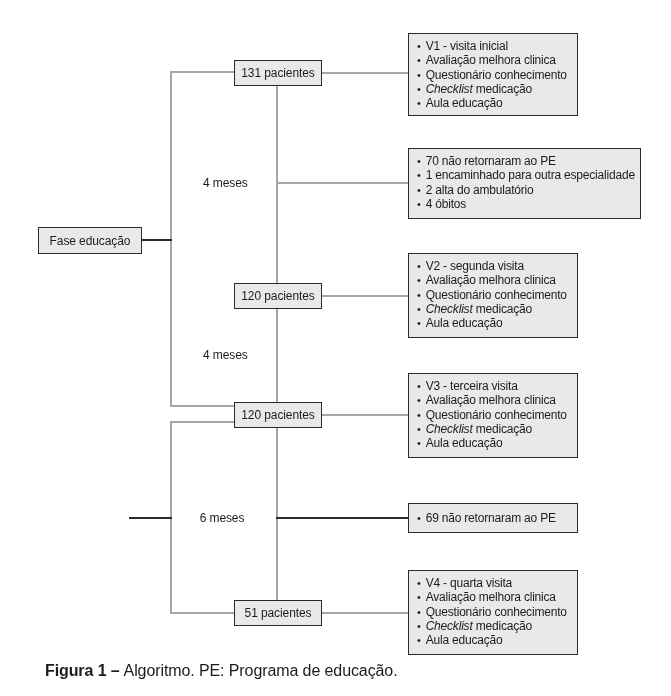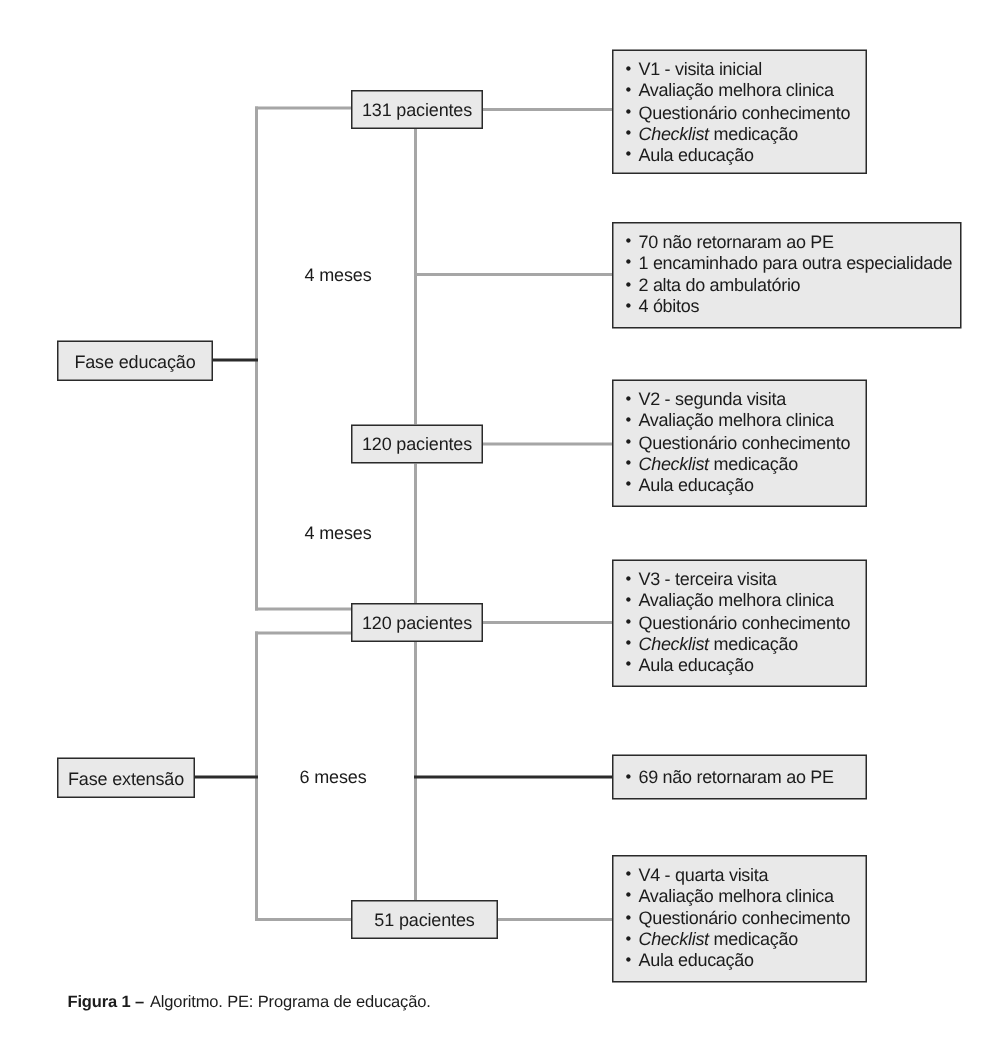--- a/index.html
+++ b/index.html
@@ -21,21 +21,21 @@
   .hline, .vline { position:absolute; background:#a6a6a6; }
   .hline { height:2px; }
   .vline { width:2px; }
   .dark  { background:#2b2b2b; }
 
   
   .lbl { position:absolute; font-size:12px; letter-spacing:-0.1px; white-space:nowrap; }
   .lbl.r { }
   .lbl.c { text-align:center; }
 
-  .caption { position:absolute; font-size:11px; letter-spacing:-0.1px; white-space:nowrap;padding-left:12px; }
+  .caption { position:absolute; font-size:16px; letter-spacing:-0.1px; white-space:nowrap;padding-left:12px; }
   .caption .pref { font-weight:bold; margin-right:4px; }
 </style>
 </head>
 <body>
 
 <div class="canvas">
 
   <div class="vline" style="left:170px; top:71px; height:336px;"></div>
   <div class="hline" style="left:170px; top:71px; width:64px;"></div>
   <div class="hline dark" style="left:129px; top:239px; width:43px;"></div>
@@ -53,34 +53,31 @@
   <div class="hline dark" style="left:276px; top:517px; width:132px;"></div>
 
   <div class="hline" style="left:322px; top:72px; width:86px;"></div>
   <div class="hline" style="left:322px; top:295px; width:86px;"></div>
   <div class="hline" style="left:322px; top:414px; width:86px;"></div>
   <div class="hline" style="left:322px; top:612px; width:86px;"></div>
 
   <div class="node small-node" style="left:38px; top:227px; width:104px; height:27px;">
     <span>Fase educação</span>
   </div>
-  <div class="node small-node" style="left:38px; top:505px; width:92px; height:27px;">
-    <span>Fase extensão</span>
-  </div>
 
   <div class="node small-node" style="left:234px; top:60px; width:88px; height:26px;">
     <span>131 pacientes</span>
   </div>
   <div class="node small-node" style="left:234px; top:283px; width:88px; height:26px;">
     <span>120 pacientes</span>
   </div>
   <div class="node small-node" style="left:234px; top:402px; width:88px; height:26px;">
     <span>120 pacientes</span>
   </div>
-  <div class="node small-node" style="left:234px; top:600px; width:98px; height:26px;">
+  <div class="node small-node" style="left:234px; top:600px; width:88px; height:26px;">
     <span>51 pacientes</span>
   </div>
 
   <div class="lbl r" style="left:203px; top:176px; width:60px;">4 meses</div>
   <div class="lbl r" style="left:203px; top:348px; width:60px;">4 meses</div>
   <div class="lbl c" style="left:193px; top:511px; width:58px;">6 meses</div>
 
   <div class="node detail" style="left:408px; top:33px; width:170px; height:83px;">
       <div class="bullet-row">
         <span class="bullet">•</span>

